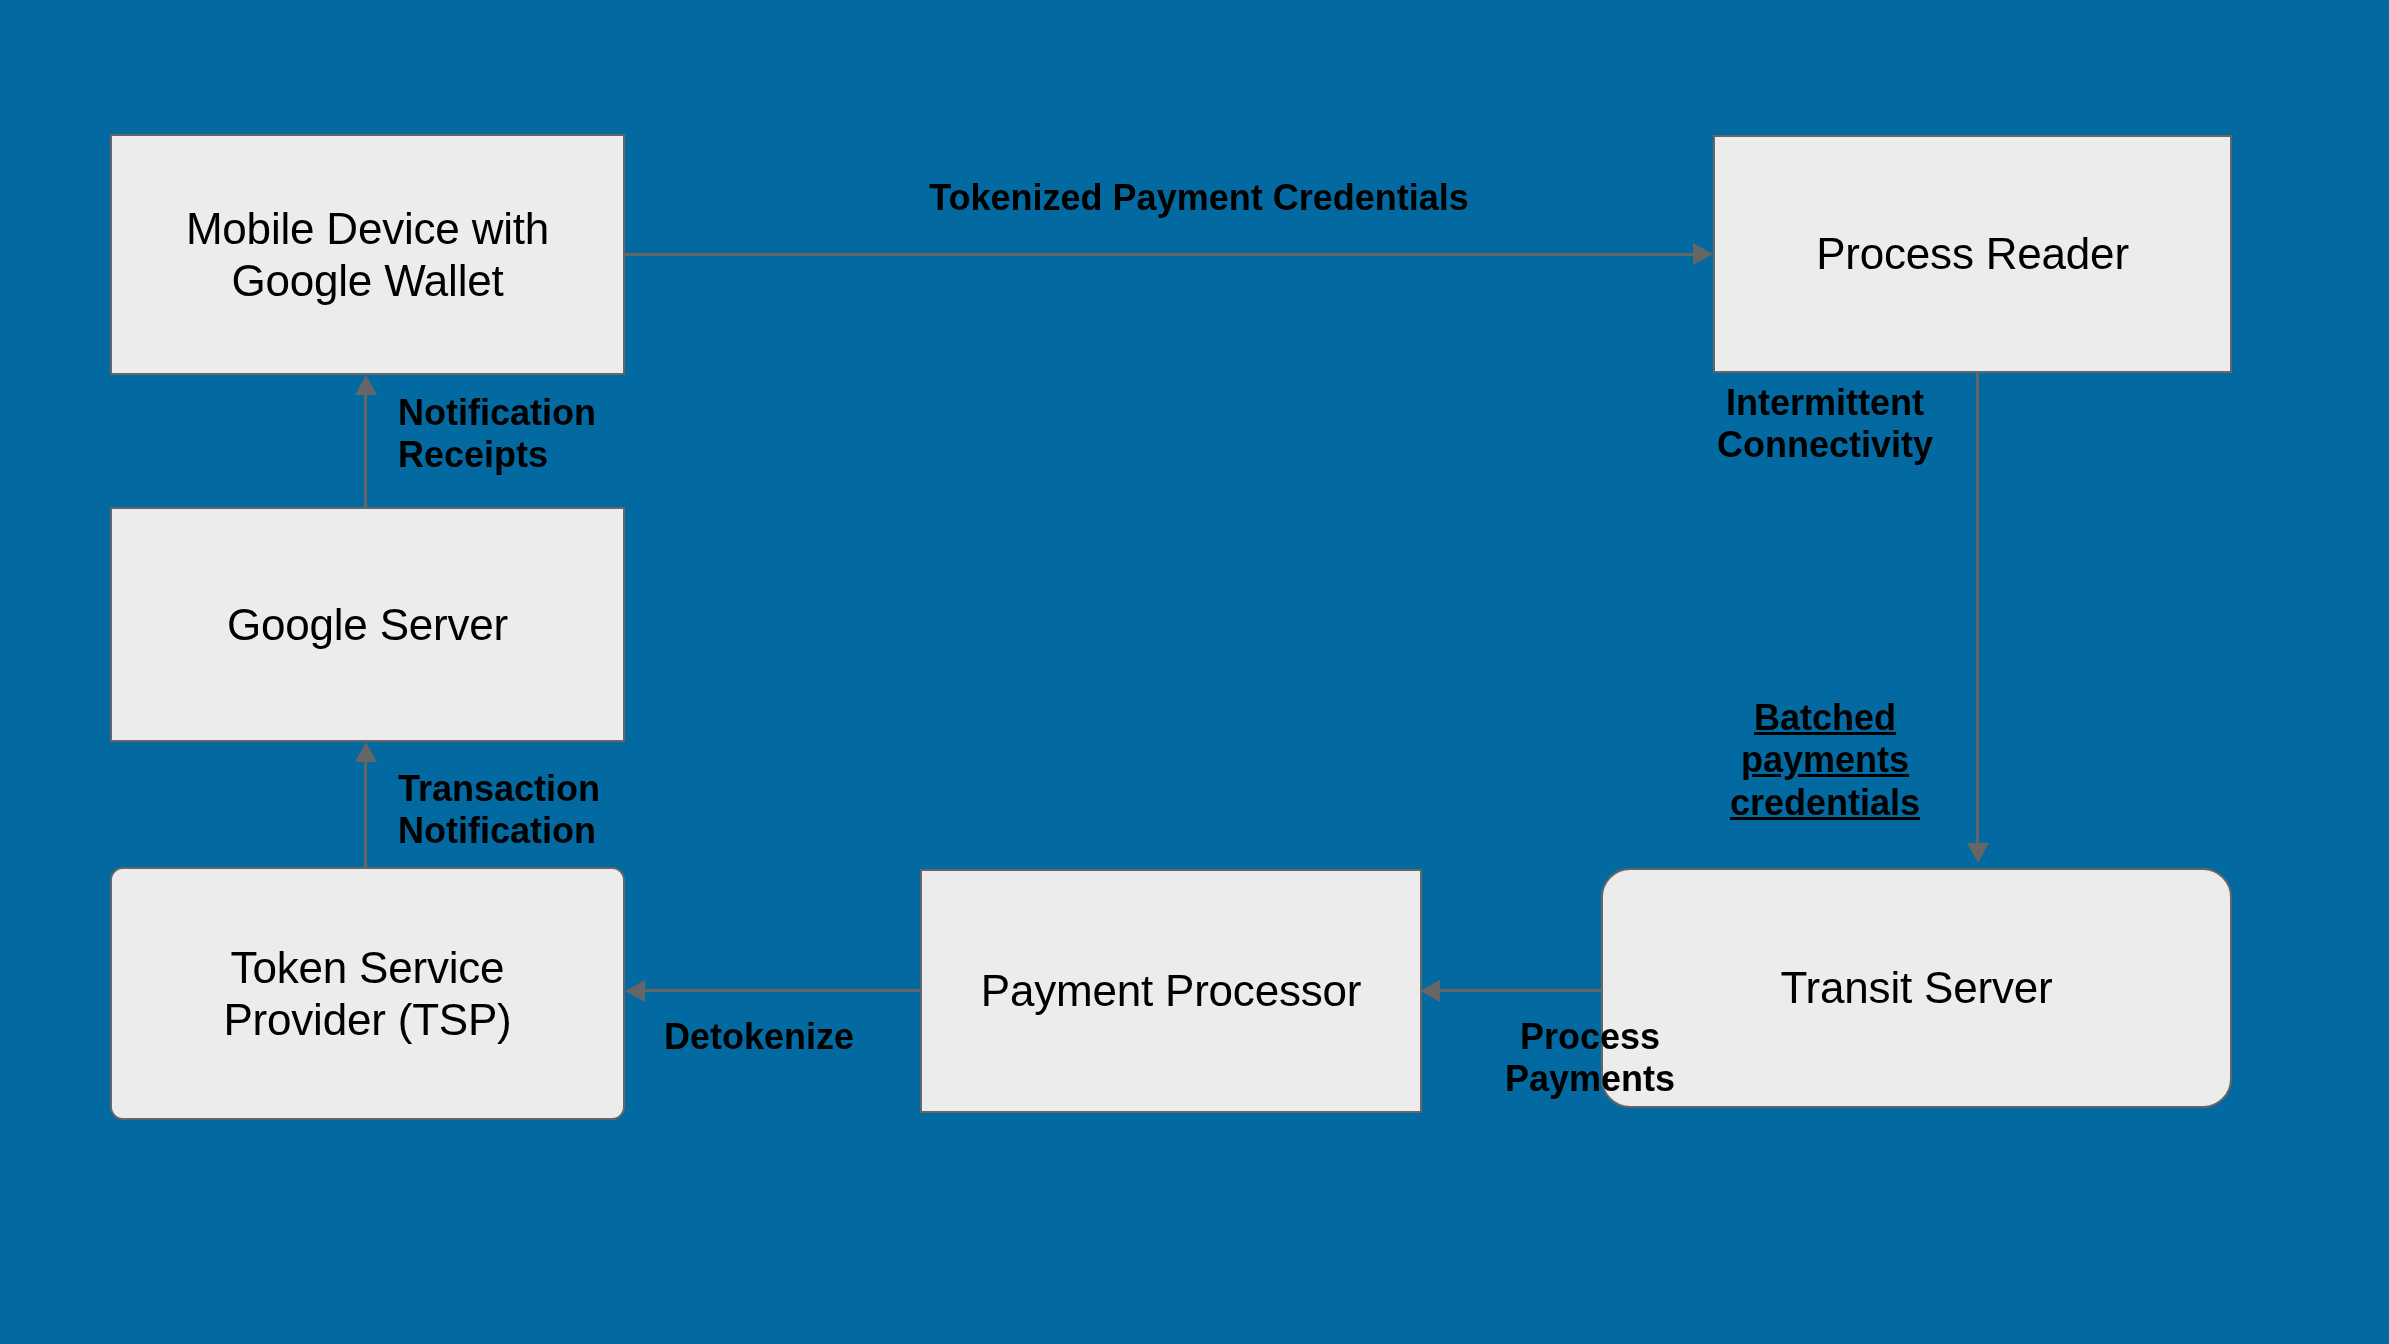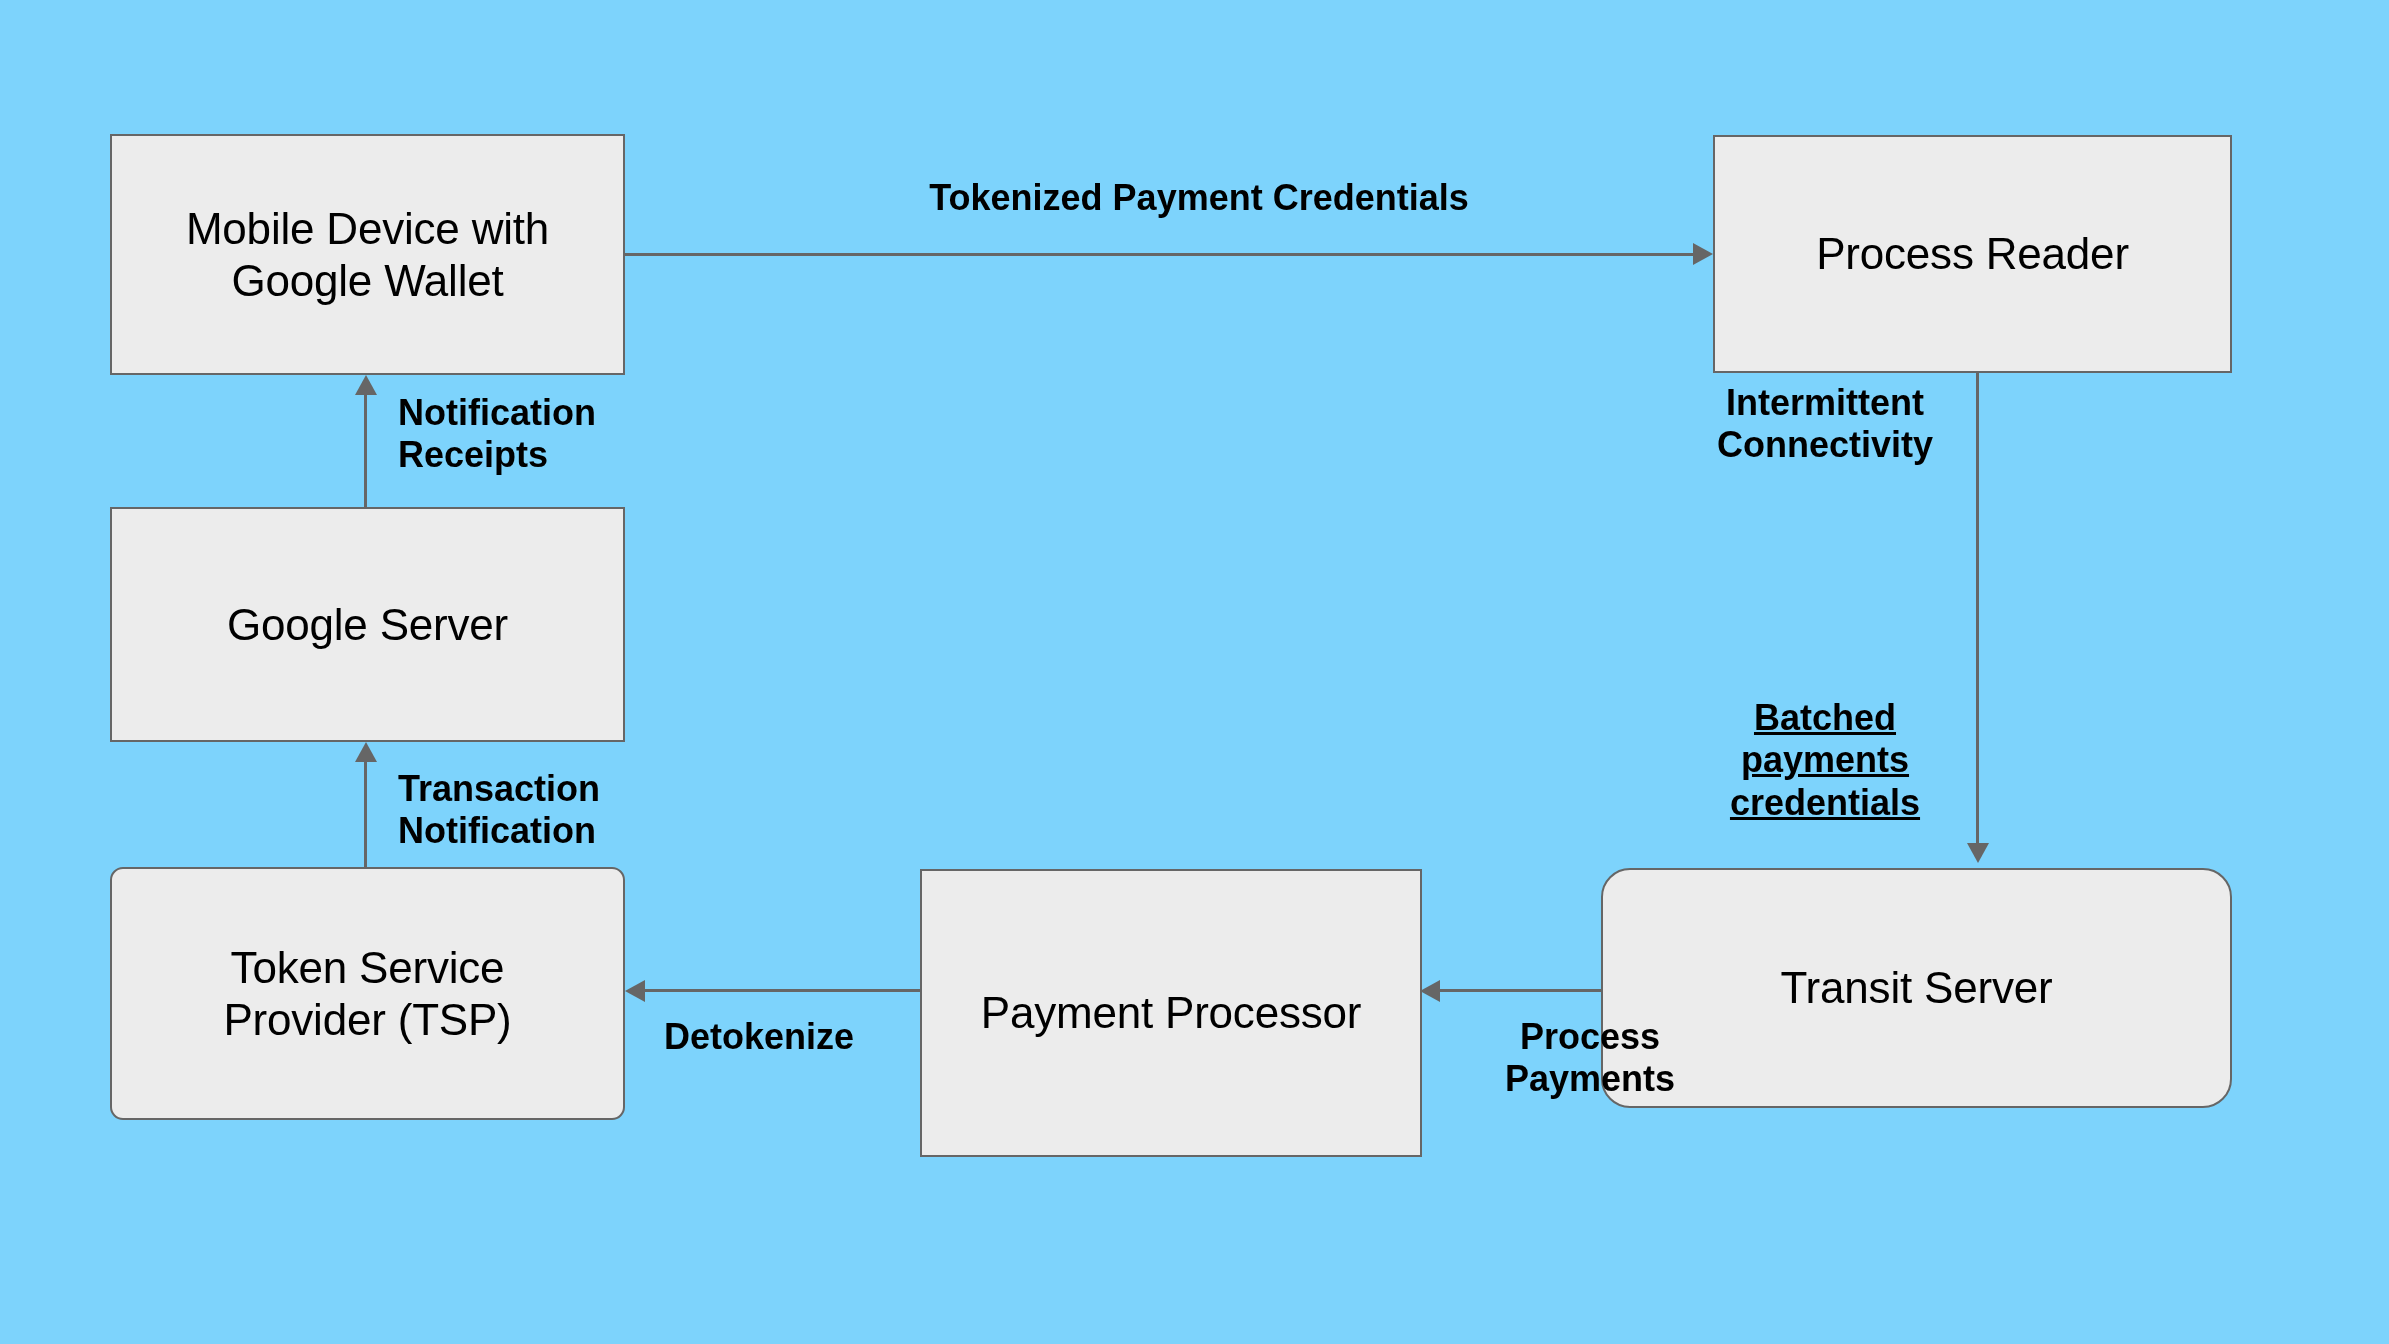--- a/index.html
+++ b/index.html
@@ -4,21 +4,21 @@
 <style>
   html, body {
     margin: 0;
     padding: 0;
     background: #ffffff;
   }
   #canvas {
     position: relative;
     width: 2389px;
     height: 1344px;
-    background: #7dd3fc;
+    background: #0369a1;
     overflow: hidden;
     font-family: "Liberation Sans", sans-serif;
   }
 
   
   .node {
     position: absolute;
     box-sizing: border-box;
     background: #ececec;
     border: 2px solid #666666;
@@ -119,21 +119,21 @@
 
   <div class="node" style="left:110px; top:507px; width:515px; height:235px;">
     <span class="node-label">Google Server</span>
   </div>
 
   <div class="node" style="left:110px; top:867px; width:515px; height:253px;border-radius:13px;">
     <span class="node-label">Token Service
 Provider (TSP)</span>
   </div>
 
-  <div class="node" style="left:920px; top:869px; width:502px; height:288px;">
+  <div class="node" style="left:920px; top:869px; width:502px; height:244px;">
     <span class="node-label">Payment Processor</span>
   </div>
 
   <div class="node" style="left:1601px; top:868px; width:631px; height:240px;border-radius:29px;">
     <span class="node-label">Transit Server</span>
   </div>
 
   <div class="edge-label lbl-center" style="left:843px; top:177px; width:712px;">Tokenized Payment Credentials</div>
 
   <div class="edge-label lbl-center" style="left:1700px; top:382px; width:250px;">Intermittent

